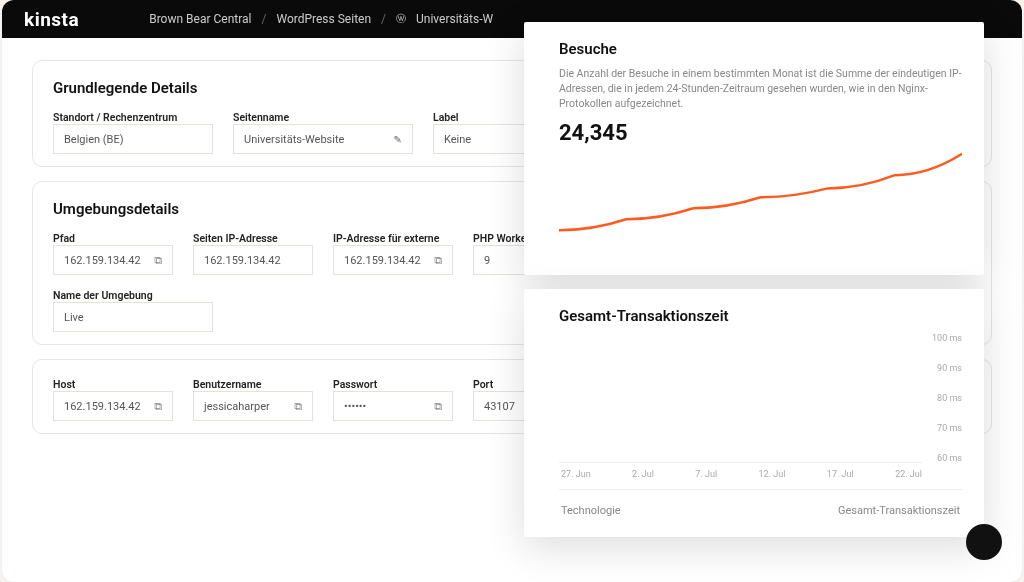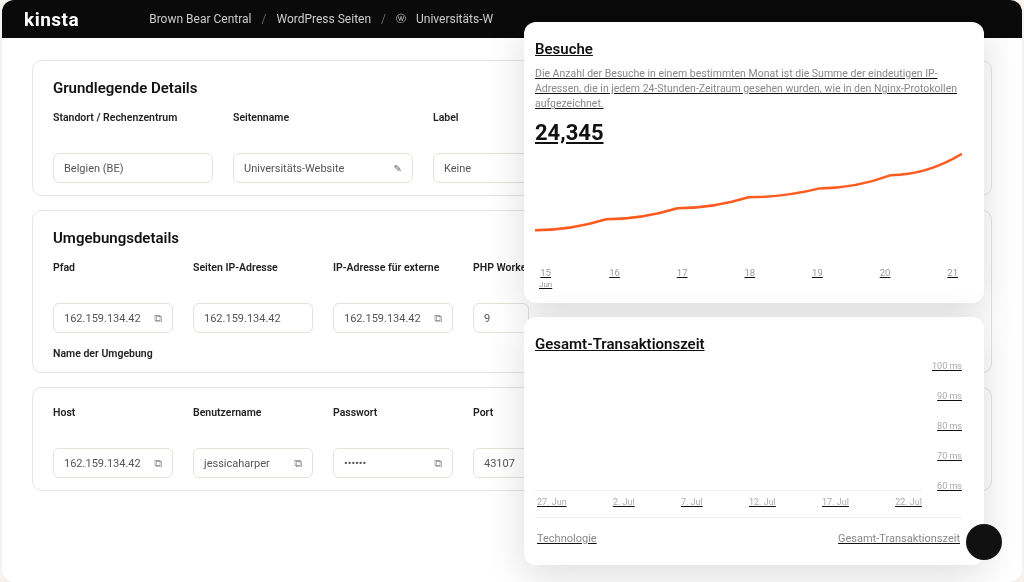--- a/index.html
+++ b/index.html
@@ -14,33 +14,33 @@
 .crumbs .wp-icon { font-size:10px; }
 
 .page { padding: 22px 30px; }
 h1 { font-family: Georgia, 'Times New Roman', serif; font-weight:400; font-size:26px; margin-bottom:18px; }
 
 .card { border:1px solid #e8e4df; border-radius:10px; padding:18px 20px 12px 20px; margin-bottom:14px; background:#fff; }
 .card h2 { font-size:15px; font-weight:600; margin-bottom:14px; display:flex; align-items:center; gap:6px; }
 .help-icon { width:12px;height:12px;border:1px solid #999;border-radius:50%;display:inline-flex;align-items:center;justify-content:center;font-size:8px;color:#777; }
 
 .row { display:flex; gap:20px; }
-.field { display:flex; flex-direction:column; gap:7px; font-size:11px;justify-content:flex-end; }
+.field { display:flex; flex-direction:column; gap:0; font-size:11px;justify-content:flex-end; }
 .field label { font-weight:600; color:#222; font-size:10.5px; }
-.input { border:1px solid #e5e1db; border-radius:6px; padding:7px 10px; font-size:11px; color:#555; background:#fff; display:flex; align-items:center; justify-content:space-between; gap:8px; min-height:30px;margin-top:22px; }
+.input { border:1px solid #e5e1db; border-radius:0; padding:7px 10px; font-size:11px; color:#555; background:#fff; display:flex; align-items:center; justify-content:space-between; gap:8px; min-height:30px; }
 .input .copy-icon { font-size:11px; color:#888; }
 .input.narrow { width:120px; }
 .input.xnarrow { width:56px; }
 
 .sftp-head { display:flex; justify-content:space-between; align-items:center; margin-bottom:14px; }
 .btn-outline { border:1px solid #e5e1db; background:#fff; border-radius:6px; padding:7px 12px; font-size:11px; cursor:pointer; }
 
 
 .overlay { position:absolute; right:40px; top:22px; width:460px; display:flex; flex-direction:column; gap:14px; }
-.ocard { background:#fff; border-radius:12px; box-shadow:0 10px 40px rgba(0,0,0,.14); padding:18px 22px 14px 11px;text-decoration:underline; }
+.ocard { background:#fff; border-radius:2px; box-shadow:0 10px 40px rgba(0,0,0,.14); padding:18px 22px 14px 35px; }
 .ocard h3 { font-size:15px; font-weight:600; margin-bottom:8px; }
 .ocard p.desc { font-size:10.5px; color:#888; line-height:1.45; margin-bottom:8px; }
 .big-num { font-size:22px; font-weight:700; margin-bottom:6px; }
 
 .chart-visits { position:relative; height:110px; }
 .chart-visits svg { width:100%; height:100%; }
 .xticks { display:flex; justify-content:space-between; padding:6px 4px 0 4px; font-size:9.5px; color:#999; }
 
 .chart-trans { position:relative; height:130px; display:flex; }
 .bars-area { flex:1; display:flex; align-items:flex-end; gap:3px; padding-bottom:2px; border-bottom:1px solid #eee; }
@@ -126,20 +126,23 @@
         <div class="field">
           <label>PHP Worker</label>
           <div class="input xnarrow">
               <span>9</span>
             </div>
         </div>
       </div>
       <div class="row" style="margin-top:14px">
         <div class="field" style="width:160px">
           <label>Name der Umgebung</label>
+          <div class="input">
+              <span>Live</span>
+            </div>
         </div>
       </div>
     </div>
 
     <div class="card">
       <div class="row">
         <div class="field">
           <label>Host</label>
           <div class="input narrow">
               <span>162.159.134.42</span>
@@ -174,29 +177,20 @@
 <div class="overlay">
   <div class="ocard">
     <h3>Besuche</h3>
     <p class="desc">Die Anzahl der Besuche in einem bestimmten Monat ist die Summe der eindeutigen IP-Adressen, die in jedem 24-Stunden-Zeitraum gesehen wurden, wie in den Nginx-Protokollen aufgezeichnet.</p>
     <div class="big-num">24,345</div>
     <div class="chart-visits">
       <svg viewBox="0 0 420 110" preserveAspectRatio="none">
         <path id="visits-path" fill="none" stroke="#ff5b1f" stroke-width="2.5" d="M0,79.19999999999999 Q35,79.19999999999999 70,68.2 Q105,68.2 140,57.2 Q175,57.2 210,46.2 Q245,46.2 280,37.39999999999999 Q315,37.39999999999999 350,24.200000000000003 Q385,24.200000000000003 420,2.882000000000005"></path>
       </svg>
     </div>
-    <div class="xticks" id="visits-xticks">
-        <div style="text-align: center;">15<br><span style="font-size:8px">Jun</span></div>
-        <div style="text-align: center;">16</div>
-        <div style="text-align: center;">17</div>
-        <div style="text-align: center;">18</div>
-        <div style="text-align: center;">19</div>
-        <div style="text-align: center;">20</div>
-        <div style="text-align: center;">21</div>
-      </div>
   </div>
 
   <div class="ocard">
     <h3>Gesamt-Transaktionszeit</h3>
     <div class="chart-trans">
       <div class="bars-area" id="bars-area">
           <div class="bar-col">
             <div class="bar-seg" style="height: 35%; background: rgb(255, 91, 31);"></div>
             <div class="bar-seg" style="height: 45%; background: rgb(247, 201, 72);"></div>
             <div class="bar-seg" style="height: 35%; background: rgb(47, 168, 116);"></div>

